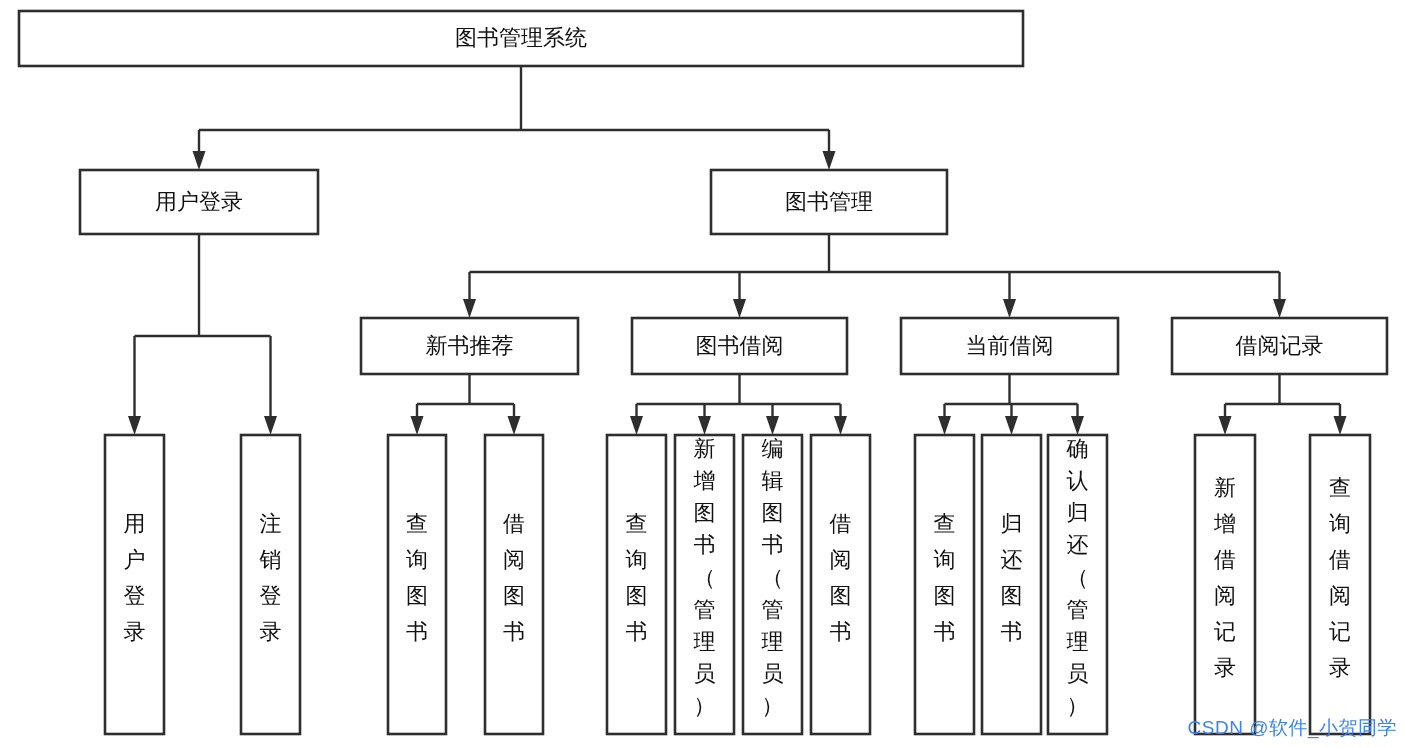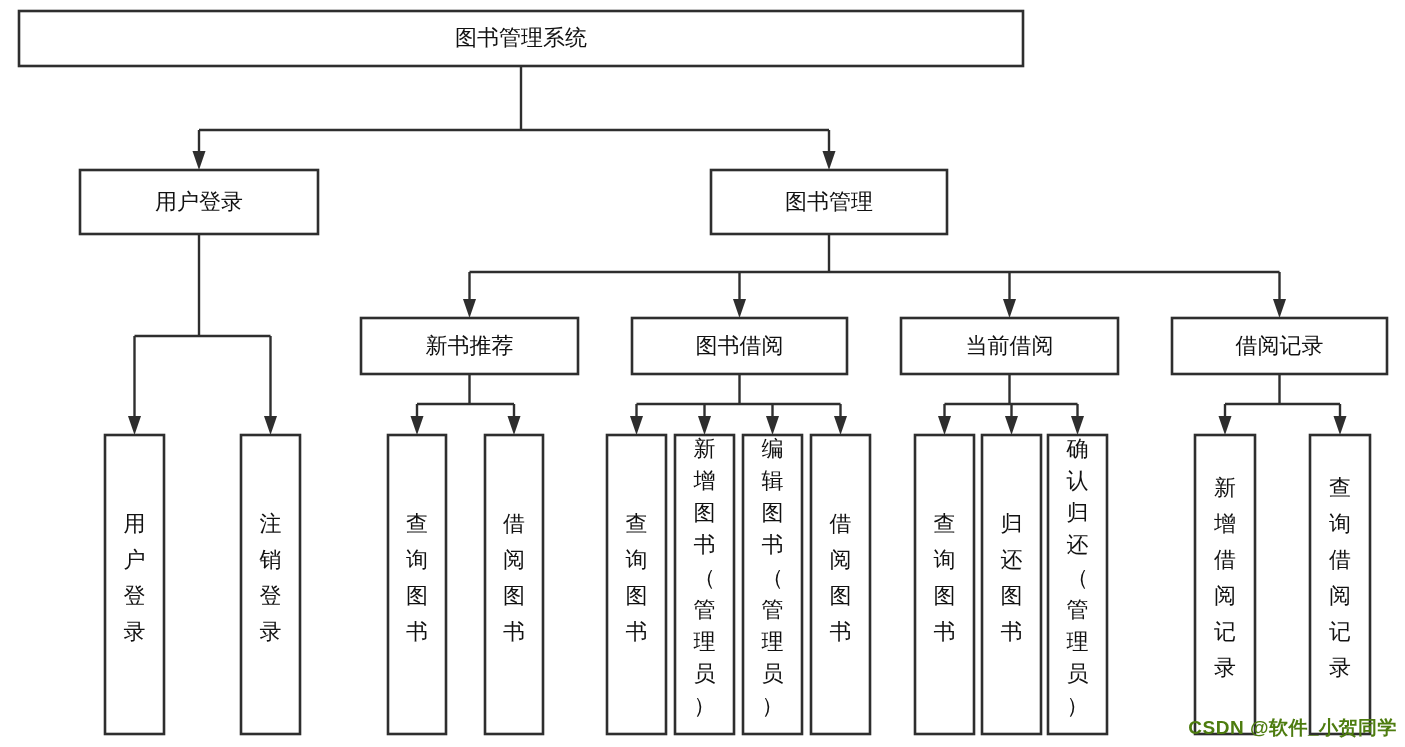--- a/index.html
+++ b/index.html
@@ -50,25 +50,24 @@
     font-family: "Liberation Sans", "DejaVu Sans", sans-serif;
     font-size: 22px;
     text-anchor: middle;
   }
   .watermark {
     position: absolute;
     right: 8px;
     bottom: 6px;
     font-family: "Liberation Sans", "DejaVu Sans", sans-serif;
     font-size: 19px;
-    color: #4d7c0f;
+    color: #3b82f6;
     letter-spacing: 0.5px;
     white-space: nowrap;
     user-select: none;
-    font-weight: bold;
   }
 </style>
 </head>
 <body>
 
 <svg id="diagram" viewBox="0 0 1405 747">
     <g>
       <g>
         <path class="connector" d="M 521 66 L 521 130"></path>
         <path class="connector" d="M 199 130 L 829 130"></path>

